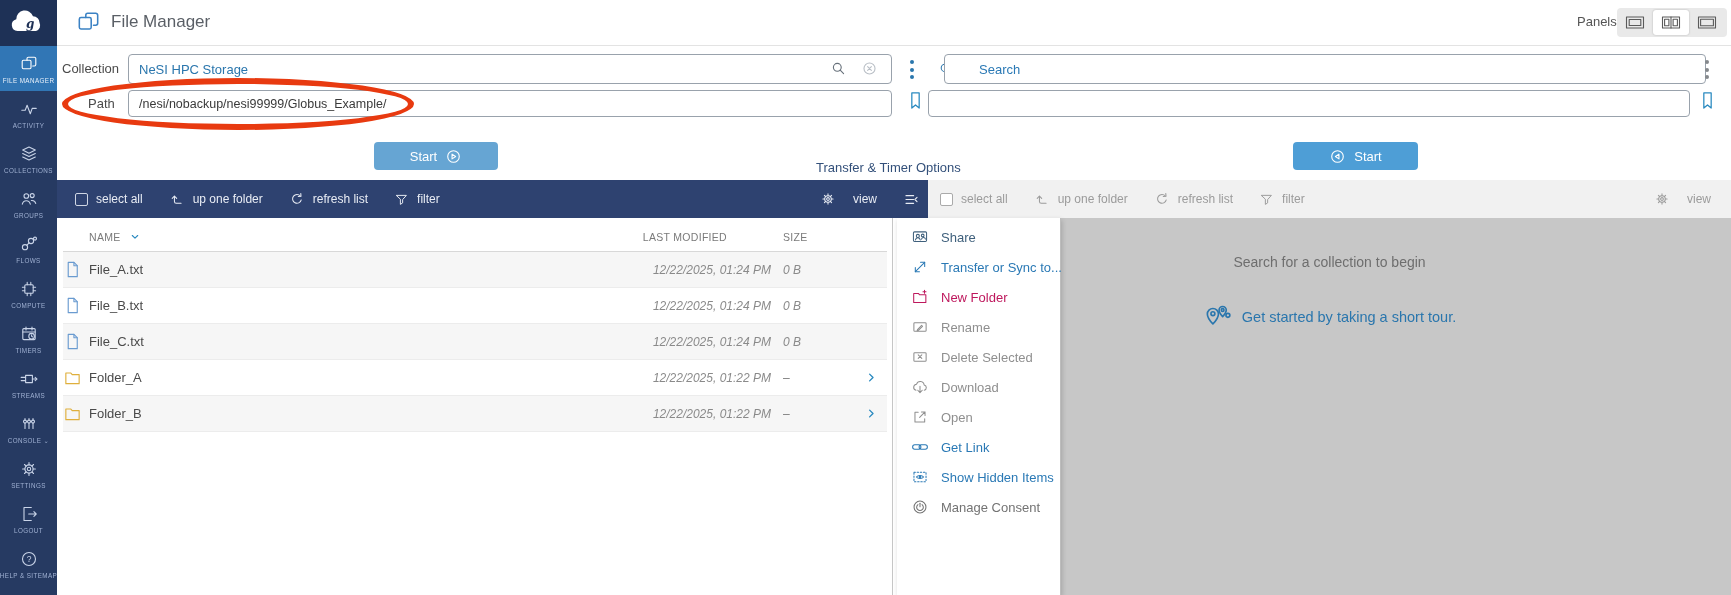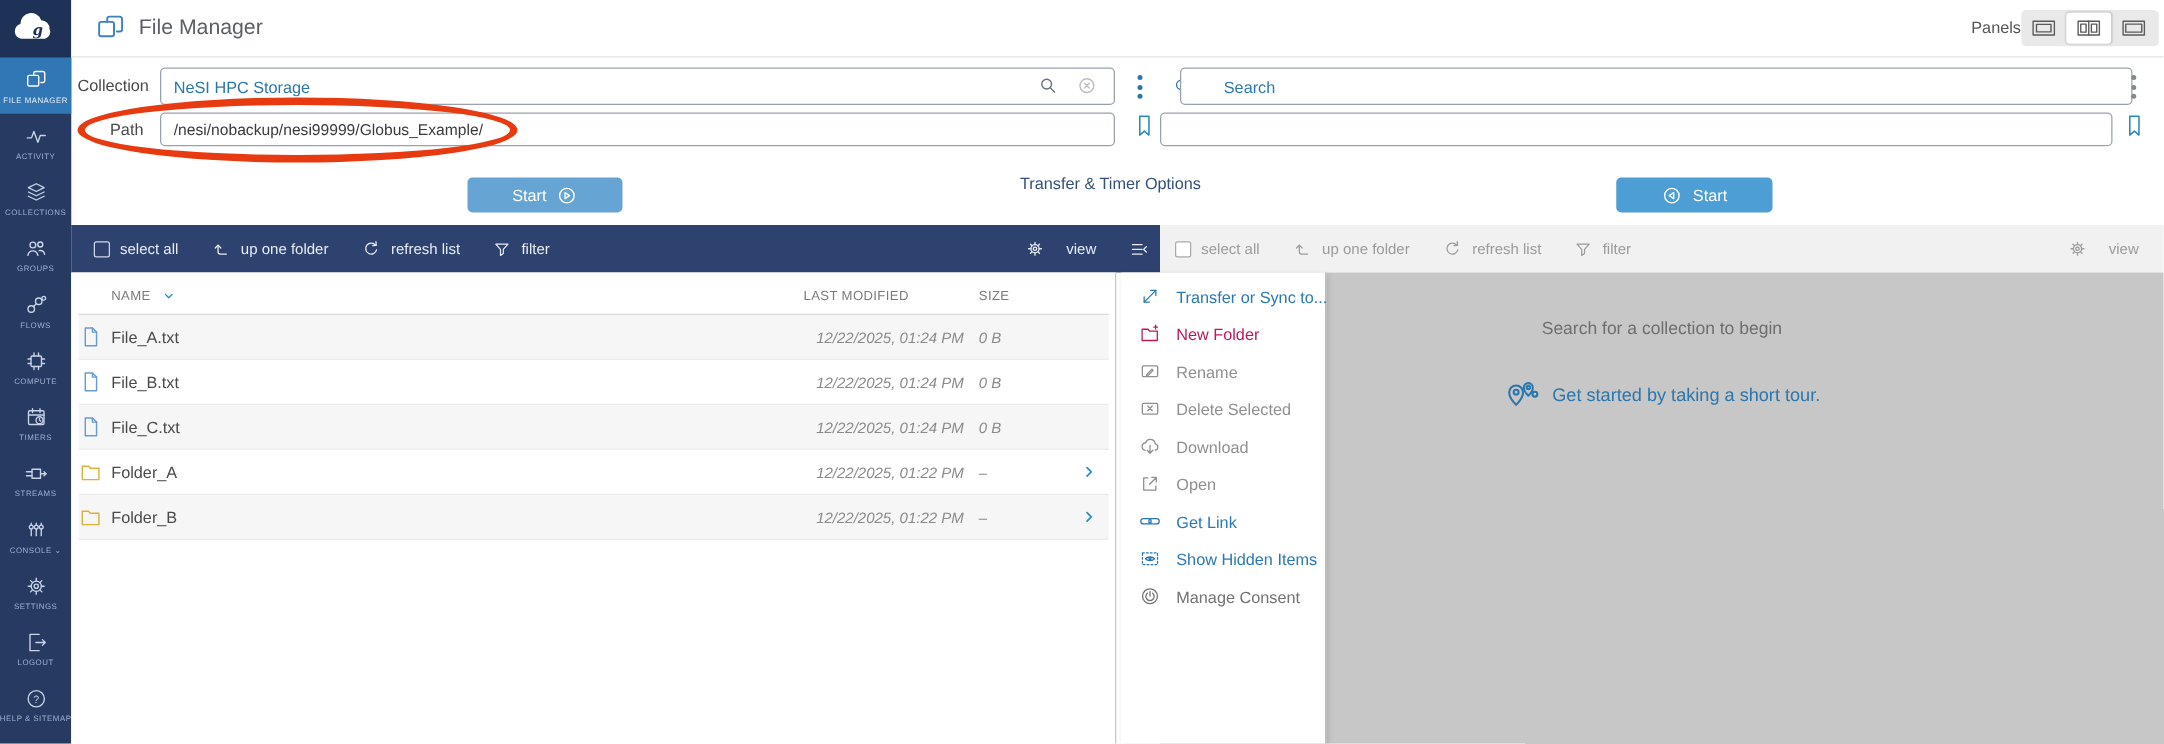--- a/index.html
+++ b/index.html
@@ -51,21 +51,21 @@
   
   #annotation-ellipse { left:62px; top:78px; width:352px; height:52px; border:6px solid #e83a10;
                         border-radius:50%; z-index:60; pointer-events:none; }
 
   
   .start-btn { position:absolute; top:142px; height:28px; border:none; border-radius:4px; color:#fff;
                font-size:13px; display:flex; align-items:center; justify-content:center; gap:8px; cursor:pointer;
                font-family:"Liberation Sans",sans-serif; }
   #start-left  { left:374px; width:124px; }
   #start-right { left:1293px; width:125px; }
-  #transfer-options { position:absolute; left:808px; top:139px; display:flex; align-items:flex-end; gap:8px; cursor:pointer; }
+  #transfer-options { position:absolute; left:808px; top:160px; display:flex; align-items:flex-end; gap:8px; cursor:pointer; }
   #transfer-options .opt-label { font-size:13px; color:#33507a; }
   #transfer-options .blue { color:#2a76ad; }
 
   
   .toolbar { position:absolute; top:180px; height:38px; display:flex; align-items:center; font-size:12px; }
   #toolbar-left { left:57px; width:871px; background:#2e4270; color:#e8ecf4; padding:0 8px 0 18px; }
   #toolbar-right { left:928px; width:803px; background:#f1f1f1; color:#9b9b9b; padding:0 20px 0 12px; }
   .tb-item { display:flex; align-items:center; gap:8px; margin-right:26px; cursor:pointer; white-space:nowrap; }
   #toolbar-right .tb-item { cursor:default; }
   .tb-check { width:13px; height:13px; border:1px solid #cfd6e4; border-radius:2px; }
@@ -569,20 +569,32 @@
               <circle cx="13.1" cy="5.3" r="0.9"></circle>
               <circle cx="16.6" cy="8.9" r="1.3"></circle>
             </svg>
           </span>
         <span id="tour-link">Get started by taking a short tour.</span>
       </div>
     </div>
   </section>
 
   <nav id="context-menu" class="abs">
+      <div class="menu-item" style="color: rgb(63, 96, 124);">
+        <span>
+          <svg class="icn" width="18" height="18" viewBox="0 0 20 20" fill="none" stroke="currentColor" stroke-width="1.15" stroke-linecap="round" stroke-linejoin="round">
+            <rect x="2.7" y="4.3" width="14.6" height="10.6" rx="1.2"></rect>
+            <circle cx="7.6" cy="8.8" r="1.7"></circle>
+            <path d="M4.9 13.2c.4-1.5 1.4-2.3 2.7-2.3s2.3.8 2.7 2.3"></path>
+            <circle cx="13" cy="8.3" r="1.5"></circle>
+            <path d="M11.7 12.4c.3-1.2 1.1-1.9 2.2-1.9s1.9.6 2.2 1.8"></path>
+          </svg>
+        </span>
+        <span>Share</span>
+      </div>
       <div class="menu-item" style="color: rgb(42, 121, 181);">
         <span>
           <svg class="icn" width="18" height="18" viewBox="0 0 20 20" fill="none" stroke="currentColor" stroke-width="1.15" stroke-linecap="round" stroke-linejoin="round">
             <path d="M4.8 15.2L15.2 4.8"></path>
             <path d="M10.6 4.8h4.6v4.6"></path>
             <path d="M9.4 15.2H4.8v-4.6"></path>
           </svg>
         </span>
         <span>Transfer or Sync to...</span>
       </div>

